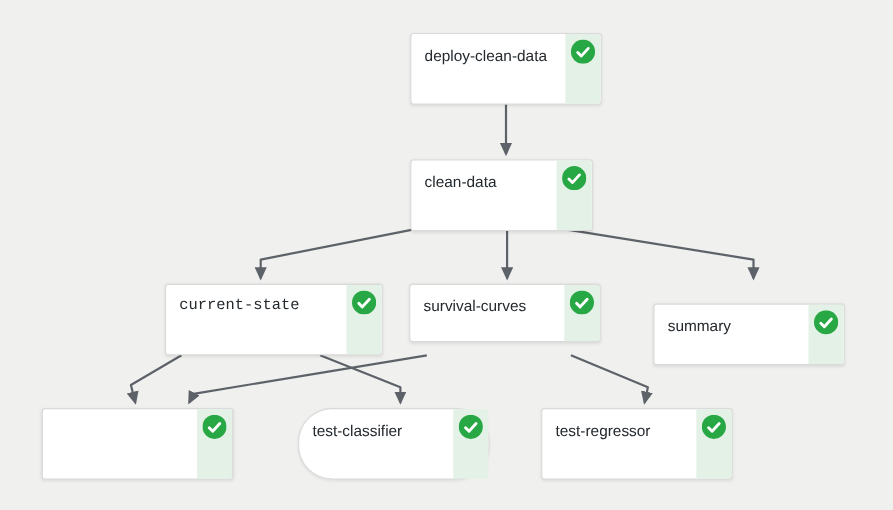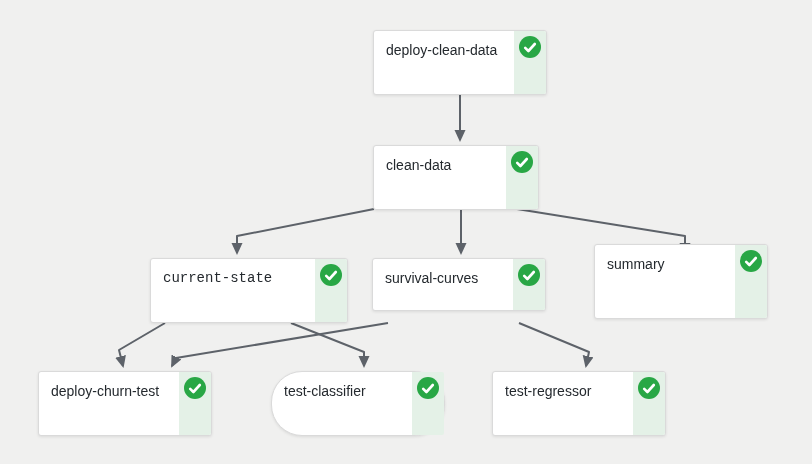--- a/index.html
+++ b/index.html
@@ -133,33 +133,32 @@
         <span class="node-label">survival-curves</span>
         <div class="status-strip">
           <span class="status-icon">
             <svg width="22" height="22" viewBox="0 0 22 22" xmlns="http://www.w3.org/2000/svg">
               <circle cx="11" cy="11" r="11" fill="#28a745"></circle>
               <path d="M6.2 11.8l3.2 3.2 6.4-7" fill="none" stroke="#ffffff" stroke-width="2.6" stroke-linecap="round" stroke-linejoin="round"></path>
             </svg>
           </span>
         </div>
       </div>
-      <div class="node" style="left: 594px; top: 244px; width: 174px; height: 75px;">
+      <div class="node" style="left: 594px; top: 276px; width: 174px; height: 56px;">
         <span class="node-label">summary</span>
         <div class="status-strip">
           <span class="status-icon">
             <svg width="22" height="22" viewBox="0 0 22 22" xmlns="http://www.w3.org/2000/svg">
               <circle cx="11" cy="11" r="11" fill="#28a745"></circle>
               <path d="M6.2 11.8l3.2 3.2 6.4-7" fill="none" stroke="#ffffff" stroke-width="2.6" stroke-linecap="round" stroke-linejoin="round"></path>
             </svg>
           </span>
         </div>
       </div>
       <div class="node" style="left: 38px; top: 371px; width: 174px; height: 65px;">
-        <span class="node-label">deploy-churn-test</span>
         <div class="status-strip">
           <span class="status-icon">
             <svg width="22" height="22" viewBox="0 0 22 22" xmlns="http://www.w3.org/2000/svg">
               <circle cx="11" cy="11" r="11" fill="#28a745"></circle>
               <path d="M6.2 11.8l3.2 3.2 6.4-7" fill="none" stroke="#ffffff" stroke-width="2.6" stroke-linecap="round" stroke-linejoin="round"></path>
             </svg>
           </span>
         </div>
       </div>
       <div class="node" style="left: 271px; top: 371px; width: 174px; height: 65px; border-radius: 31px;">

